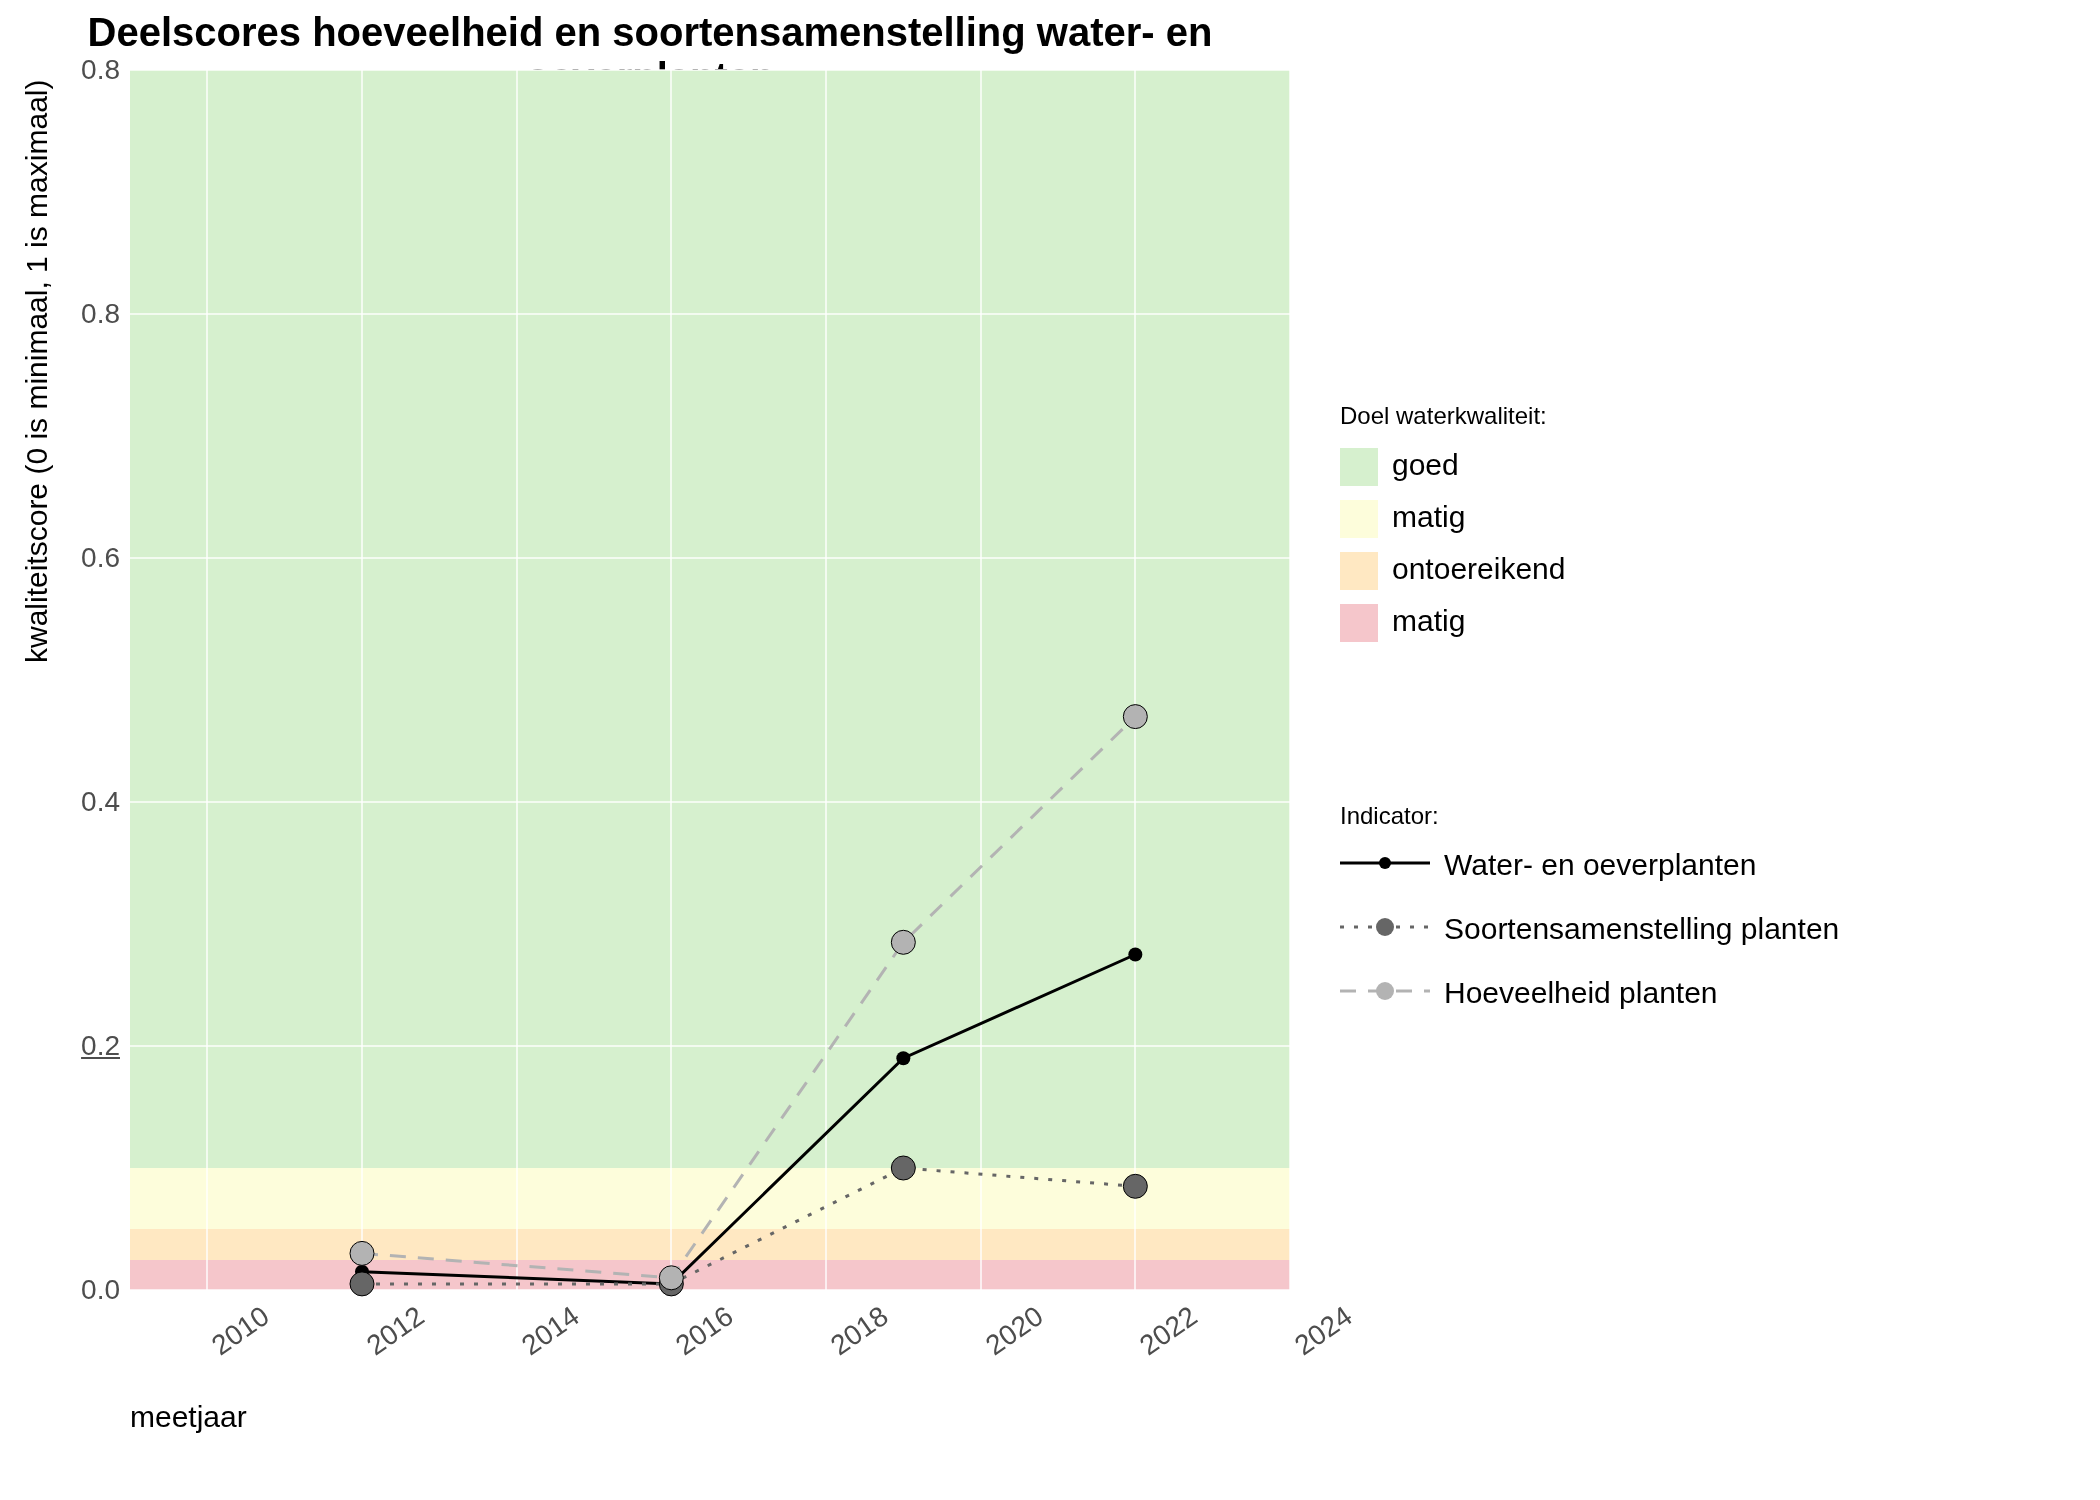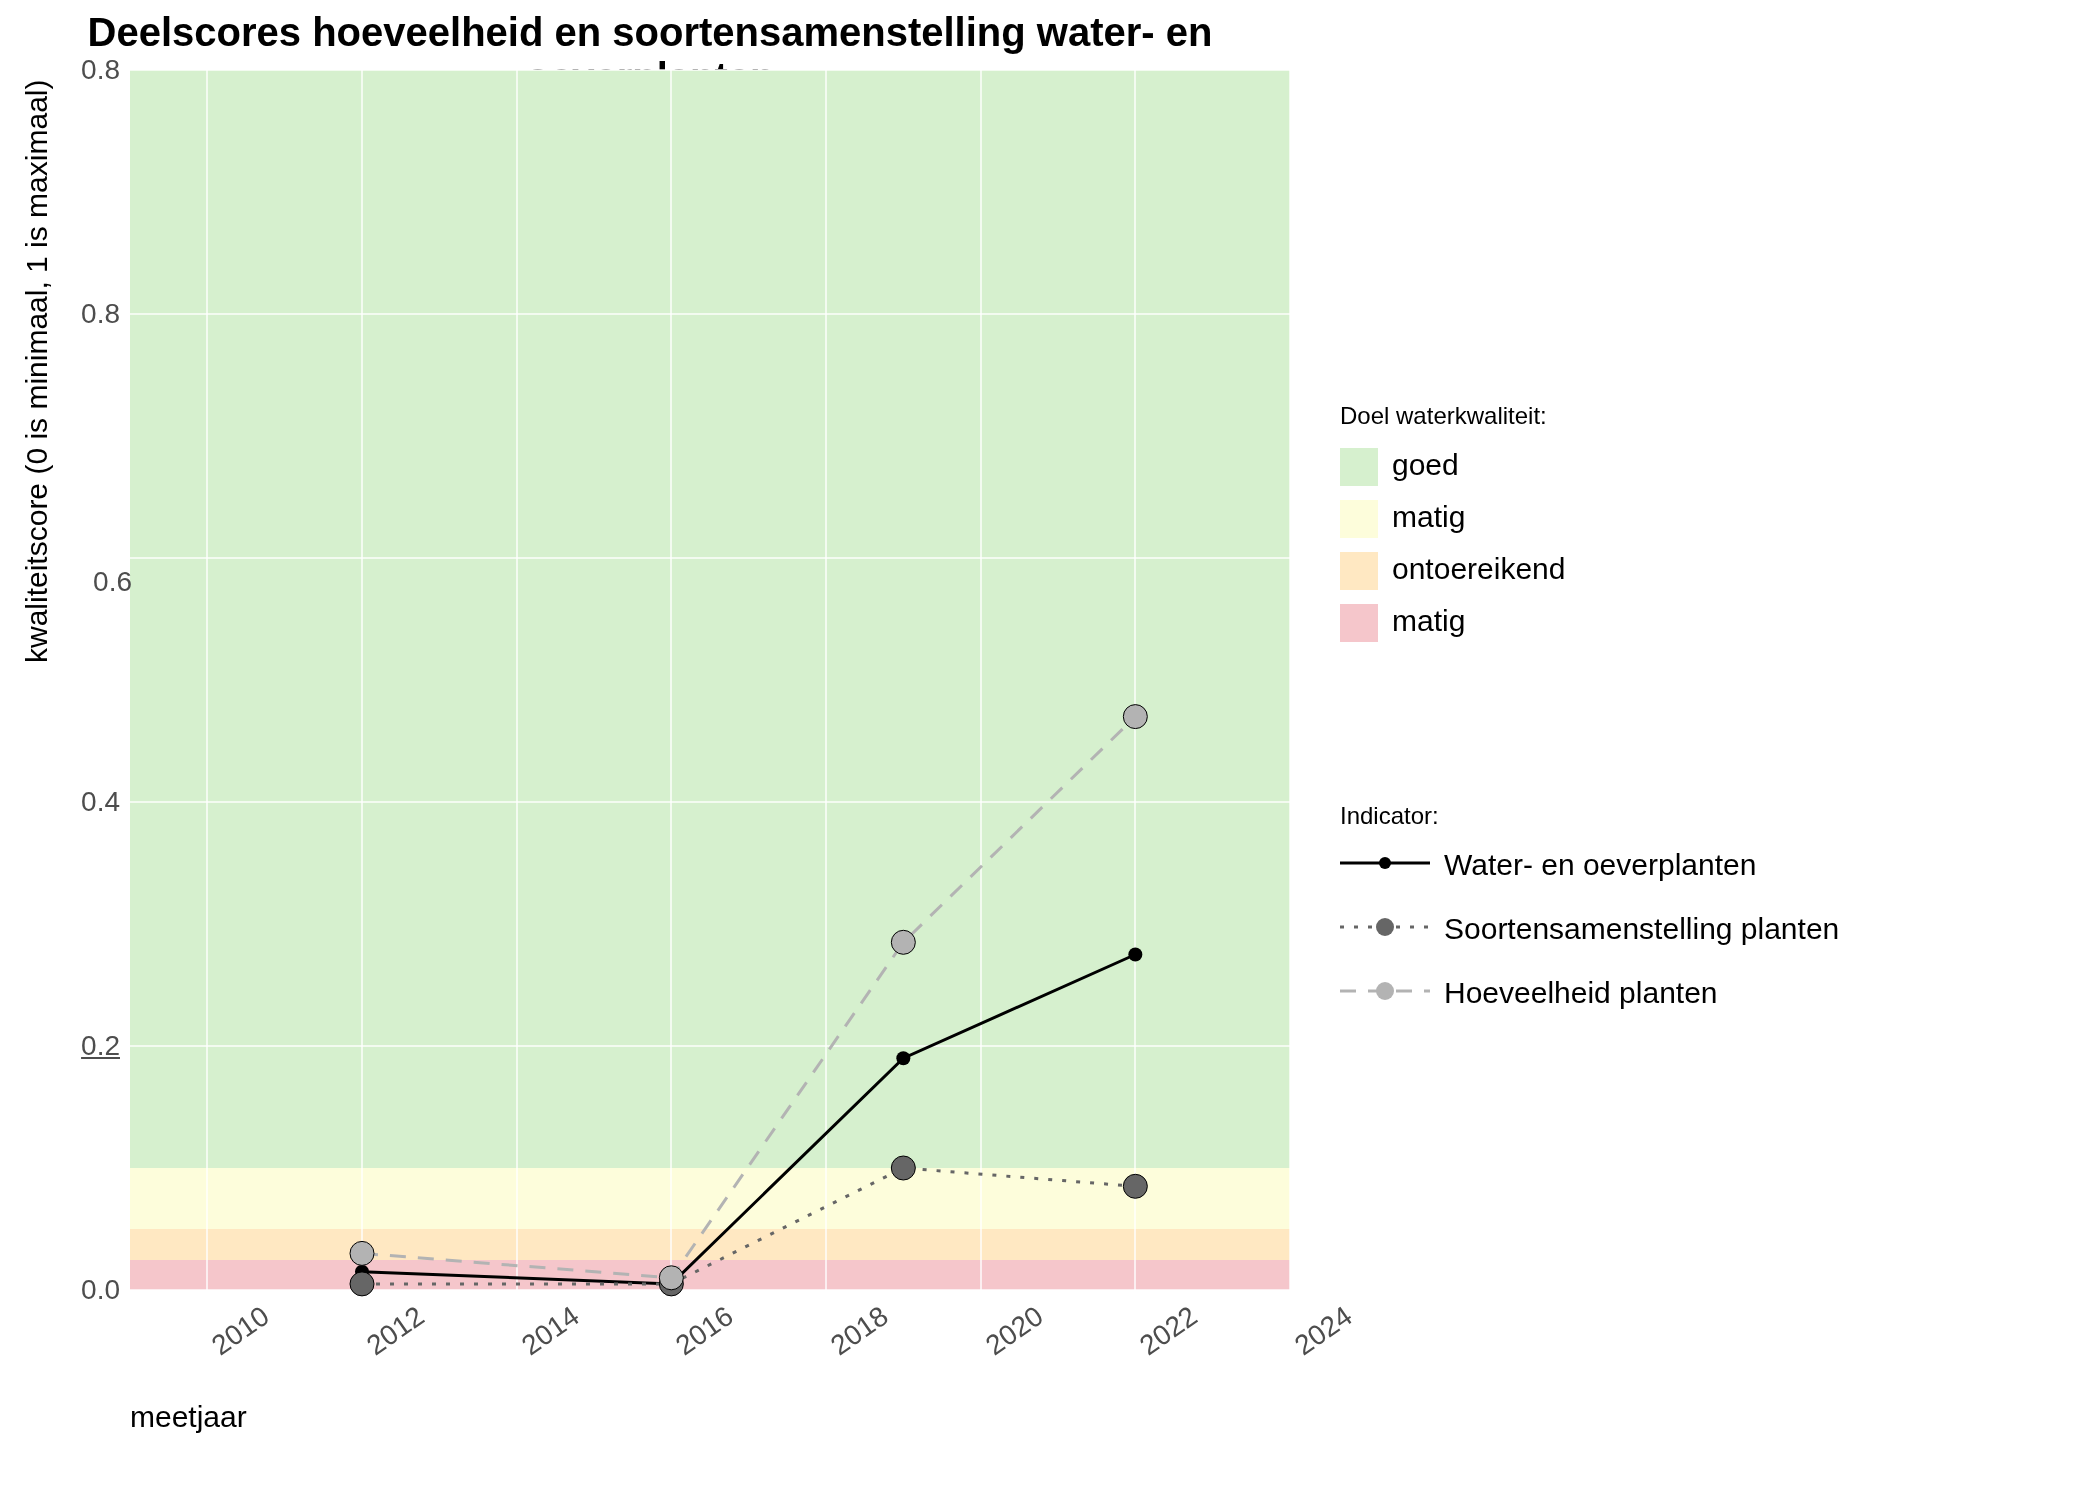--- a/index.html
+++ b/index.html
@@ -231,21 +231,21 @@
             </svg>
           </span>
           <span>Hoeveelheid planten</span>
         </div>
       </div>
   </div>
 
 <div class="axis-tick-y" style="top: 1290px; left: 60px; width: 60px;">0.0</div>
     <div class="axis-tick-y" style="top: 1046px; left: 60px; width: 60px; text-decoration: underline;">0.2</div>
     <div class="axis-tick-y" style="top: 802px; left: 60px; width: 60px;">0.4</div>
-    <div class="axis-tick-y" style="top: 558px; left: 72px; width: 60px; margin-top: 24px;">0.6</div>
+    <div class="axis-tick-y" style="top: 558px; left: 60px; width: 60px;">0.6</div>
     <div class="axis-tick-y" style="top: 314px; left: 60px; width: 60px;">0.8</div>
     <div class="axis-tick-y" style="top: 70px; left: 60px; width: 60px;">0.8</div>
     <div class="axis-tick-x" style="left: 217.333px;">2010</div>
     <div class="axis-tick-x" style="left: 372px;">2012</div>
     <div class="axis-tick-x" style="left: 526.667px;">2014</div>
     <div class="axis-tick-x" style="left: 681.333px;">2016</div>
     <div class="axis-tick-x" style="left: 836px;">2018</div>
     <div class="axis-tick-x" style="left: 990.667px;">2020</div>
     <div class="axis-tick-x" style="left: 1145.33px;">2022</div>
     <div class="axis-tick-x" style="left: 1300px;">2024</div>

